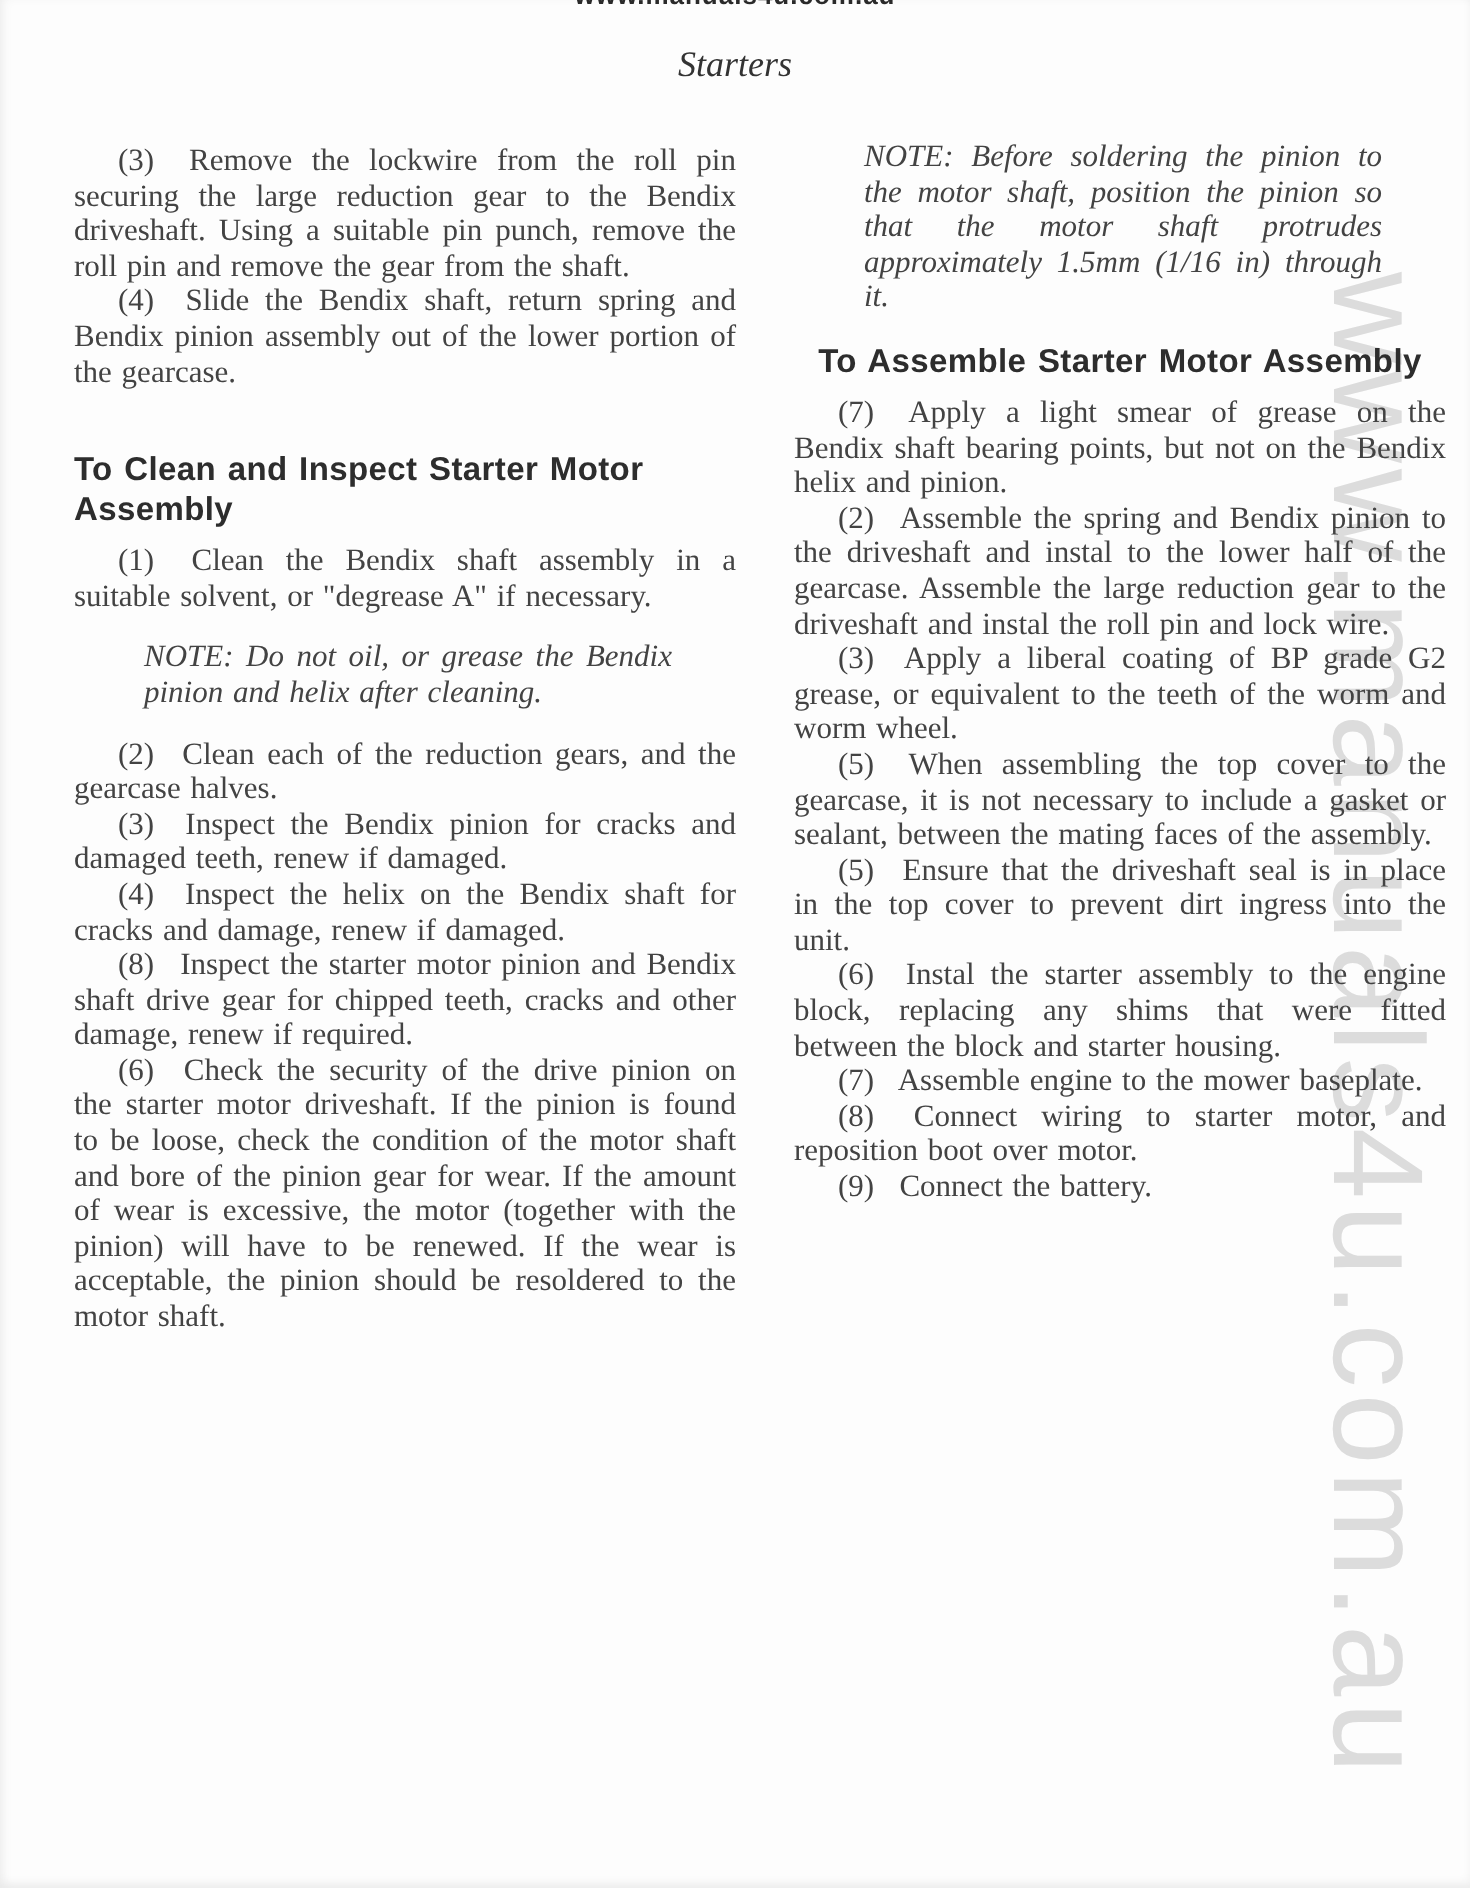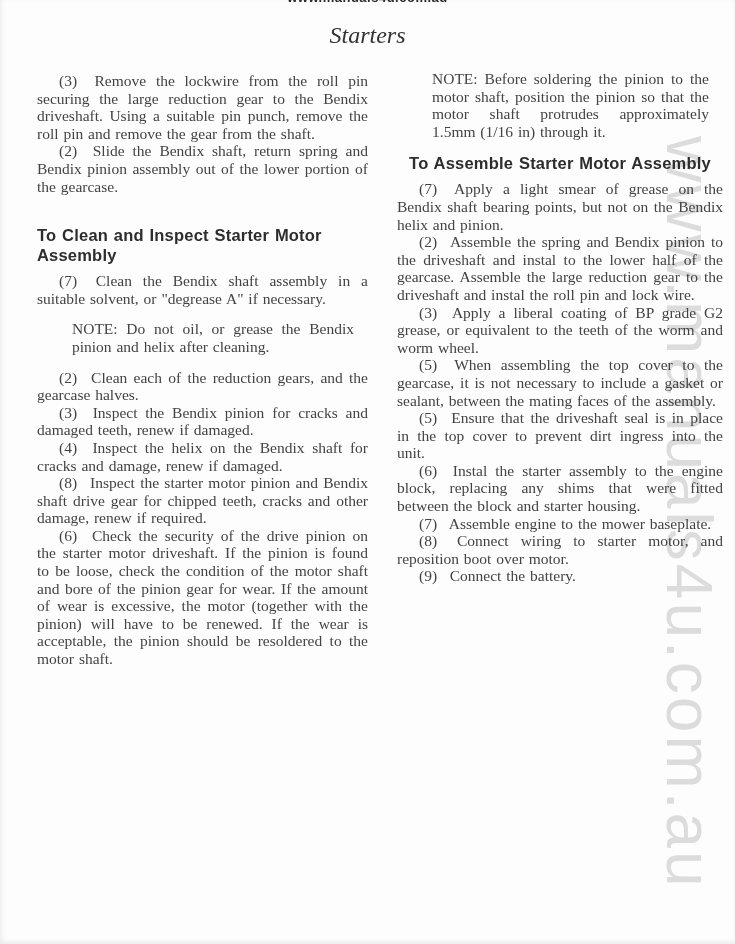--- a/index.html
+++ b/index.html
@@ -22,21 +22,21 @@
     text-align: center;
     font-family: "Liberation Sans", sans-serif;
     font-weight: bold; font-size: 13px; letter-spacing: 0.5px;
     color: #2a2a2a;
   }
   
   .running-header {
     position: absolute; top: 22px; left: 0; right: 0;
     text-align: center;
     font-family: "Liberation Serif", serif;
-    font-style: italic; font-size: 24px;
+    font-style: italic; font-size: 18px;
     color: #333;
   }
   
   .watermark {
     position: absolute; top: 136px; left: 726px;
     transform: rotate(90deg); transform-origin: 0 0;
     font-family: "Liberation Sans", sans-serif;
     font-size: 64px; letter-spacing: 3px;
     color: #dcdcdc;
     white-space: nowrap;
@@ -49,21 +49,22 @@
     word-spacing: 1px;
   }
   .col-left  { left: 37px;  top: 72px; width: 331px; }
   .col-right { left: 397px; top: 70px; width: 326px; }
   .para {
     margin: 0;
     text-align: justify;
     text-indent: 22px;
   }
   .note {
-    margin: 13px 14px 13px 35px;
+    margin: 13px 32px 13px 35px;
+    font-style: italic;
     text-align: justify;
   }
   .heading {
     font-family: "Liberation Sans", sans-serif;
     font-weight: bold; font-size: 16.5px; line-height: 20px;
     letter-spacing: 0.2px;
     color: #2d2d2d;
     margin: 30px 0 7px 0;
     text-align: left;
   }
@@ -72,23 +73,23 @@
 </style>
 </head>
 <body>
 
 <div class="page">
   <div class="watermark">www.manuals4u.com.au</div>
   <div class="top-cutoff">www.manuals4u.com.au</div>
   <div class="running-header">Starters</div>
   <div class="col col-left">
       <p class="para">(3)  Remove the lockwire from the roll pin securing the large reduction gear to the Bendix driveshaft. Using a suitable pin punch, remove the roll pin and remove the gear from the shaft.</p>
-      <p class="para">(2)  Slide the Bendix shaft, return spring and Bendix pinion assembly out of the lower portion of the gearcase.</p>
+      <p class="para">(4)  Slide the Bendix shaft, return spring and Bendix pinion assembly out of the lower portion of the gearcase.</p>
       <h3 class="heading">To Clean and Inspect Starter Motor Assembly</h3>
-      <p class="para">(7)  Clean the Bendix shaft assembly in a suitable solvent, or "degrease A" if necessary.</p>
+      <p class="para">(1)  Clean the Bendix shaft assembly in a suitable solvent, or "degrease A" if necessary.</p>
       <p class="note">NOTE: Do not oil, or grease the Bendix pinion and helix after cleaning.</p>
       <p class="para">(2)  Clean each of the reduction gears, and the gearcase halves.</p>
       <p class="para">(3)  Inspect the Bendix pinion for cracks and damaged teeth, renew if damaged.</p>
       <p class="para">(4)  Inspect the helix on the Bendix shaft for cracks and damage, renew if damaged.</p>
       <p class="para">(8)  Inspect the starter motor pinion and Bendix shaft drive gear for chipped teeth, cracks and other damage, renew if required.</p>
       <p class="para">(6)  Check the security of the drive pinion on the starter motor driveshaft. If the pinion is found to be loose, check the condition of the motor shaft and bore of the pinion gear for wear. If the amount of wear is excessive, the motor (together with the pinion) will have to be renewed. If the wear is acceptable, the pinion should be resoldered to the motor shaft.</p>
     </div>
   <div class="col col-right">
       <p class="note">NOTE: Before soldering the pinion to the motor shaft, position the pinion so that the motor shaft protrudes approximately 1.5mm (1/16 in) through it.</p>
       <h3 class="heading">To Assemble Starter Motor Assembly</h3>

